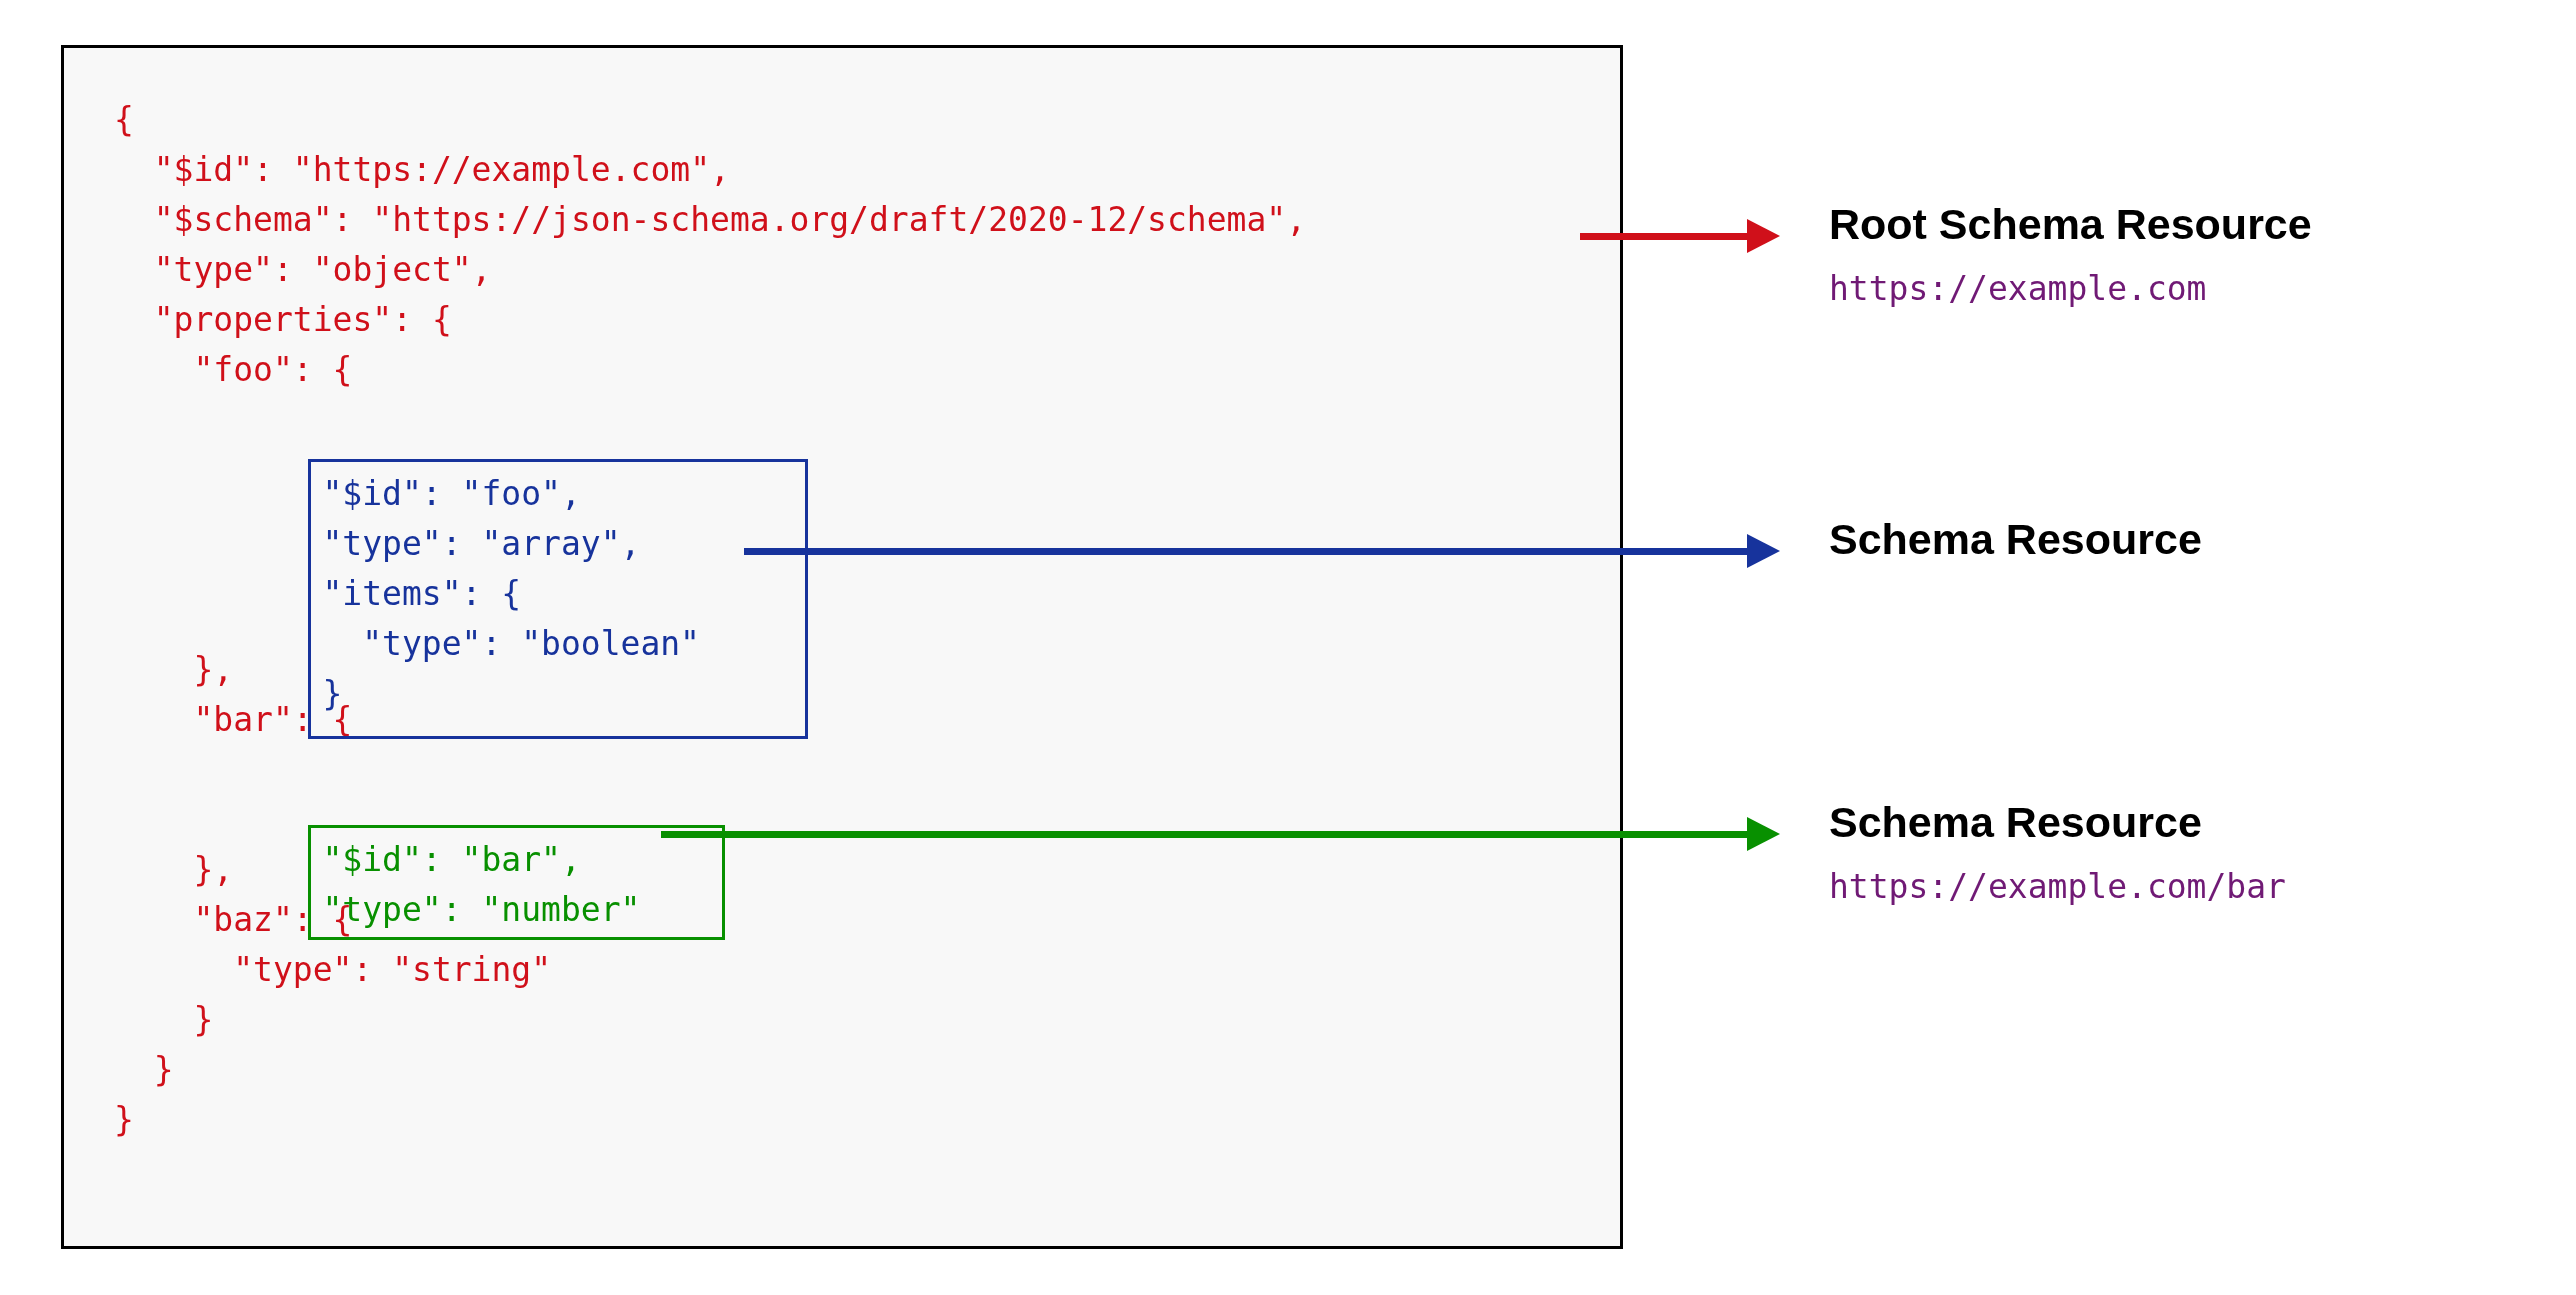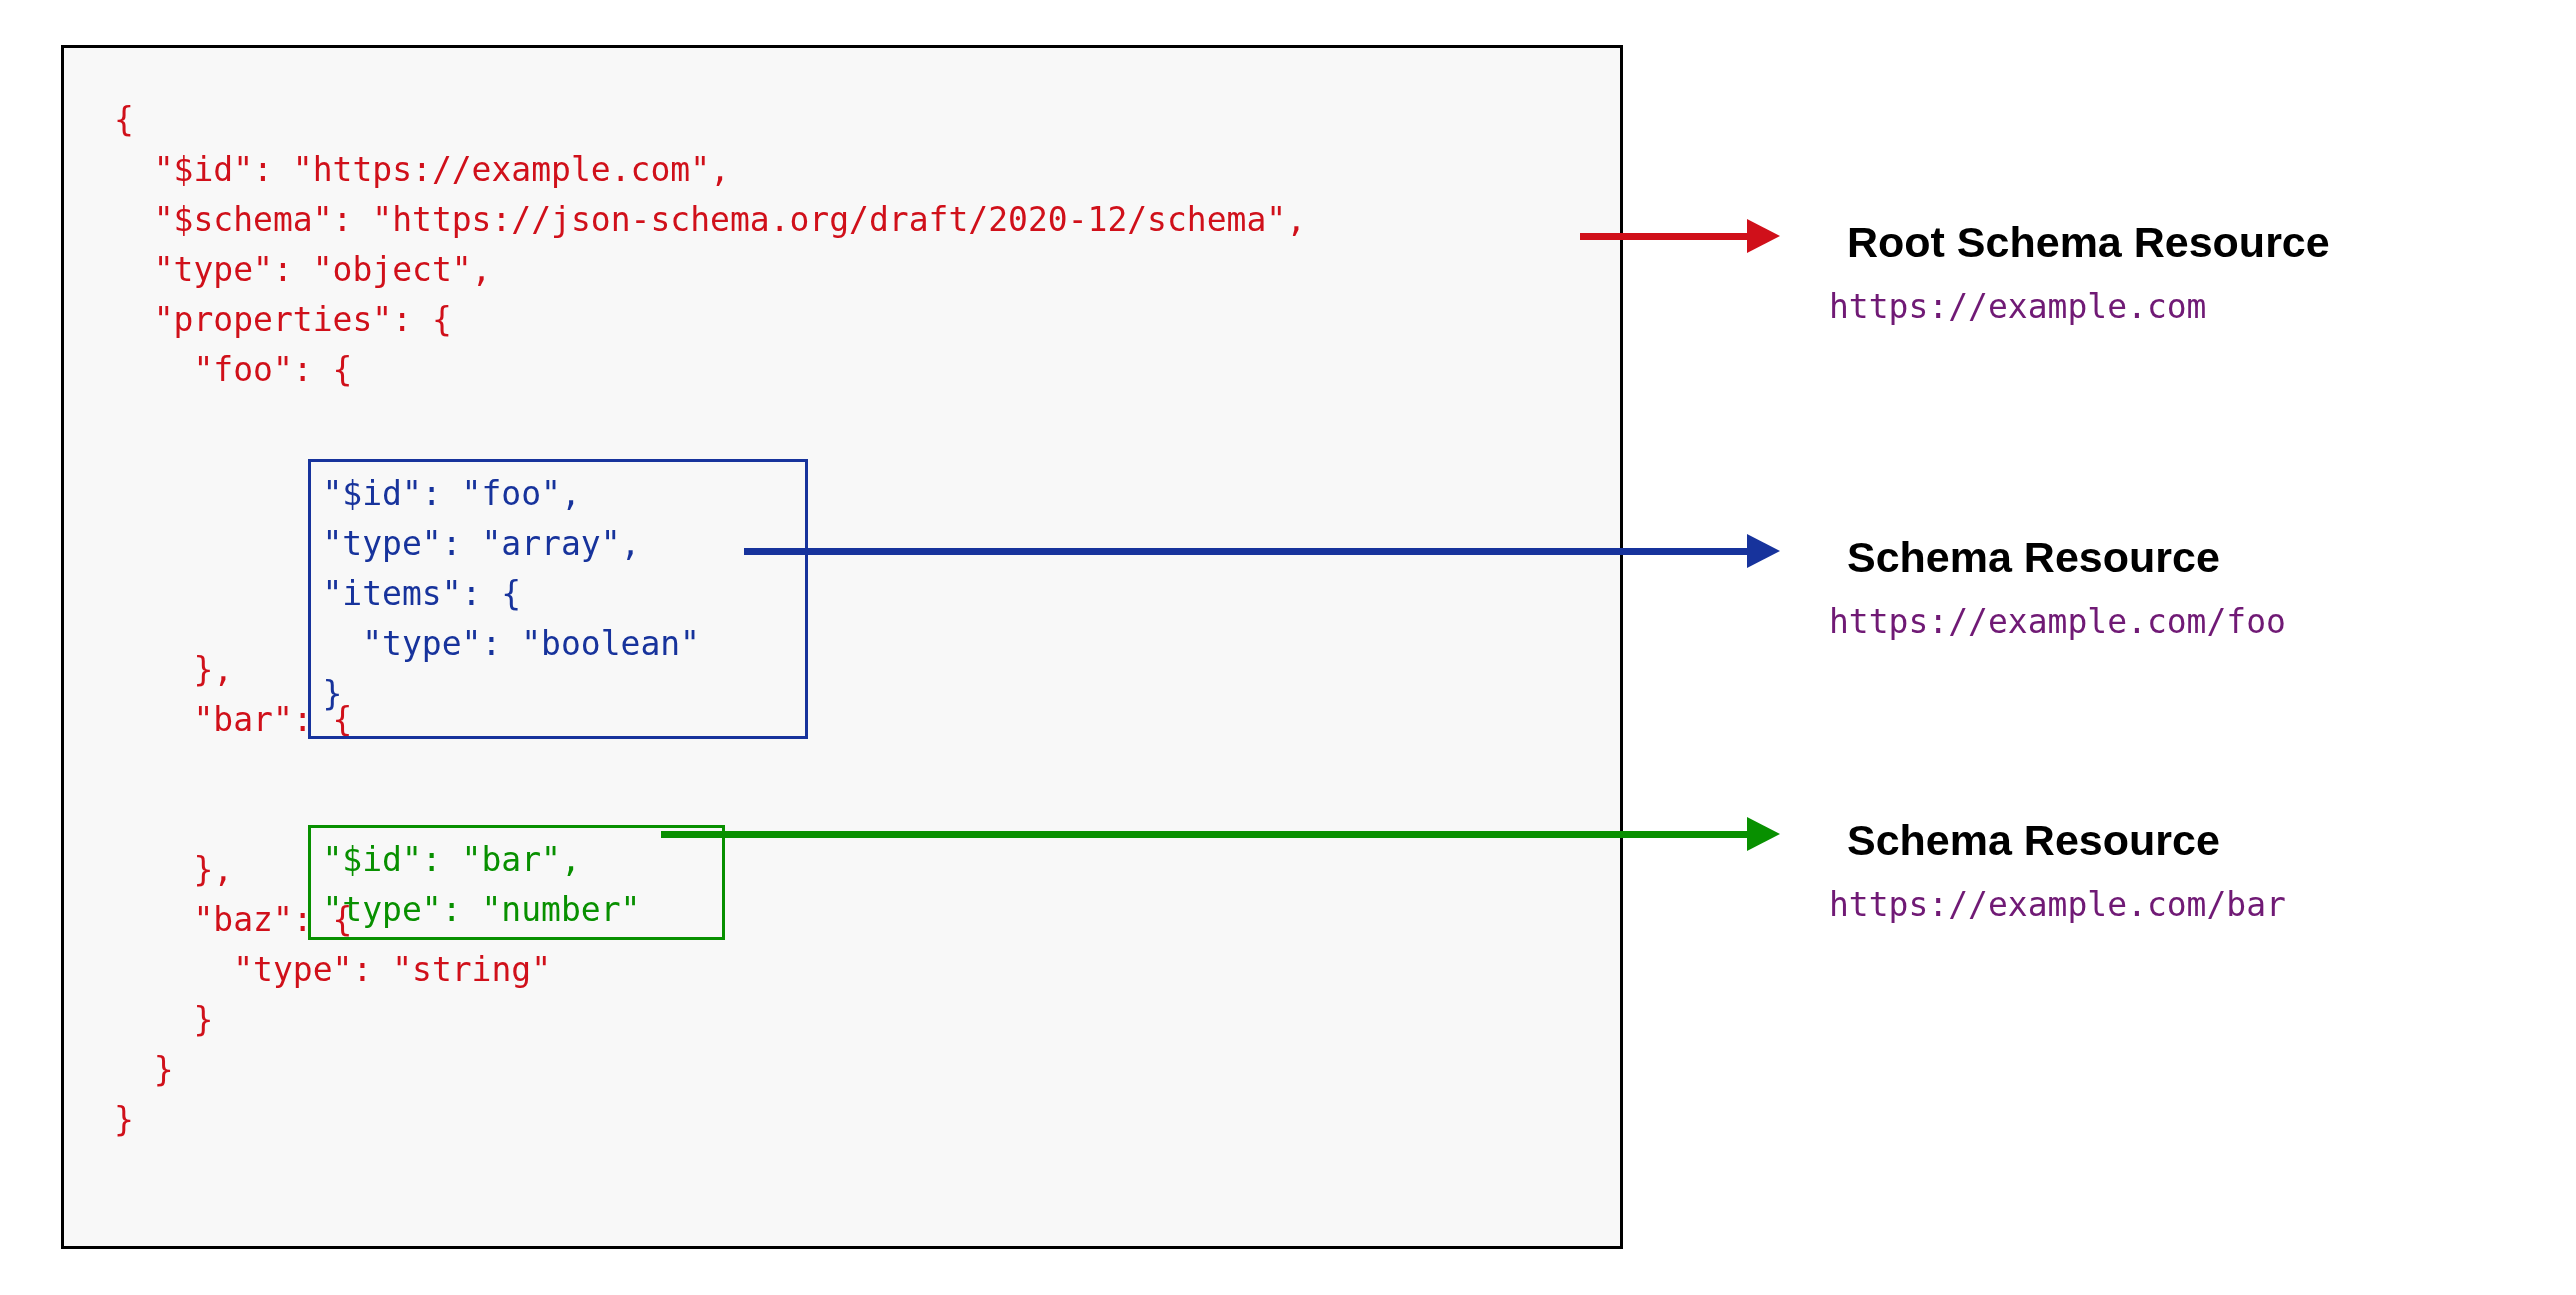--- a/index.html
+++ b/index.html
@@ -120,21 +120,21 @@
   #arrow-bar { left: 661px; top: 834px; }
   #arrow-bar .shaft { width: 1087px; background: #089000; }
   #arrow-bar .head  { left: 1086px; border-left: 33px solid #089000; }
 
   
   .annotation {
     position: absolute;
     left: 1829px;
   }
   .annotation .ann-title {
-    margin: 18px;
+    margin: 0;
     font-family: "Liberation Sans", sans-serif;
     font-weight: bold;
     font-size: 43px;
     line-height: 49px;
     color: #000000;
     white-space: nowrap;
   }
   .annotation .ann-uri {
     margin: 20px 0 0 0;
     font-family: "DejaVu Sans Mono", "Liberation Mono", monospace;
@@ -180,20 +180,19 @@
   <div class="head"></div>
 </div>
 
 <div class="annotation" id="annotation-root">
   <p class="ann-title">Root Schema Resource</p>
   <p class="ann-uri">https://example.com</p>
 </div>
 
 <div class="annotation" id="annotation-foo">
   <p class="ann-title">Schema Resource</p>
-  <p class="ann-uri">https://example.com/foo</p>
 </div>
 
 <div class="annotation" id="annotation-bar">
   <p class="ann-title">Schema Resource</p>
   <p class="ann-uri">https://example.com/bar</p>
 </div>
 
 
 </body></html>

